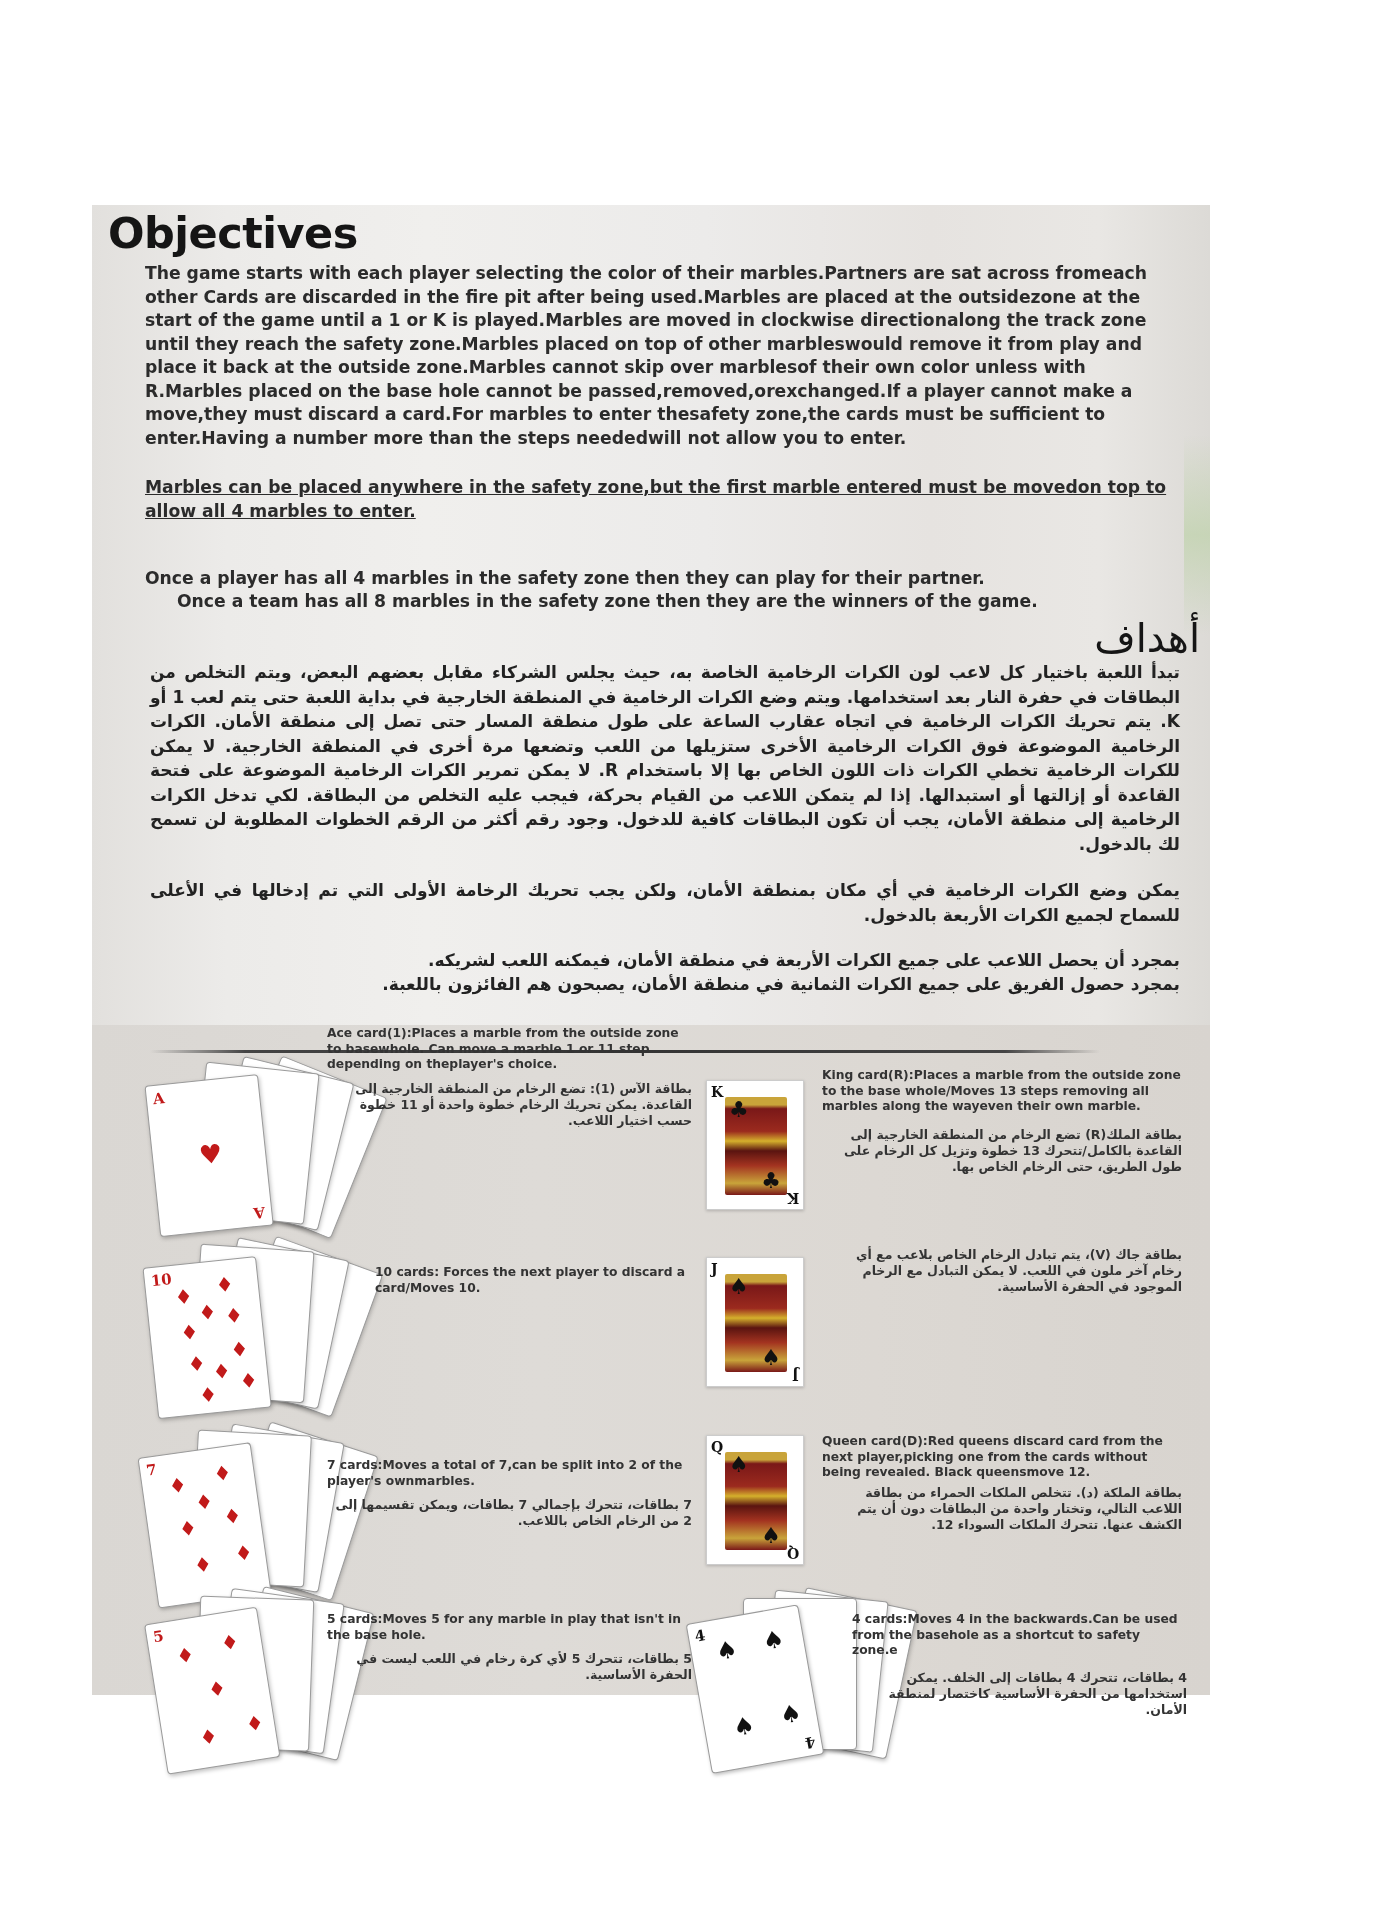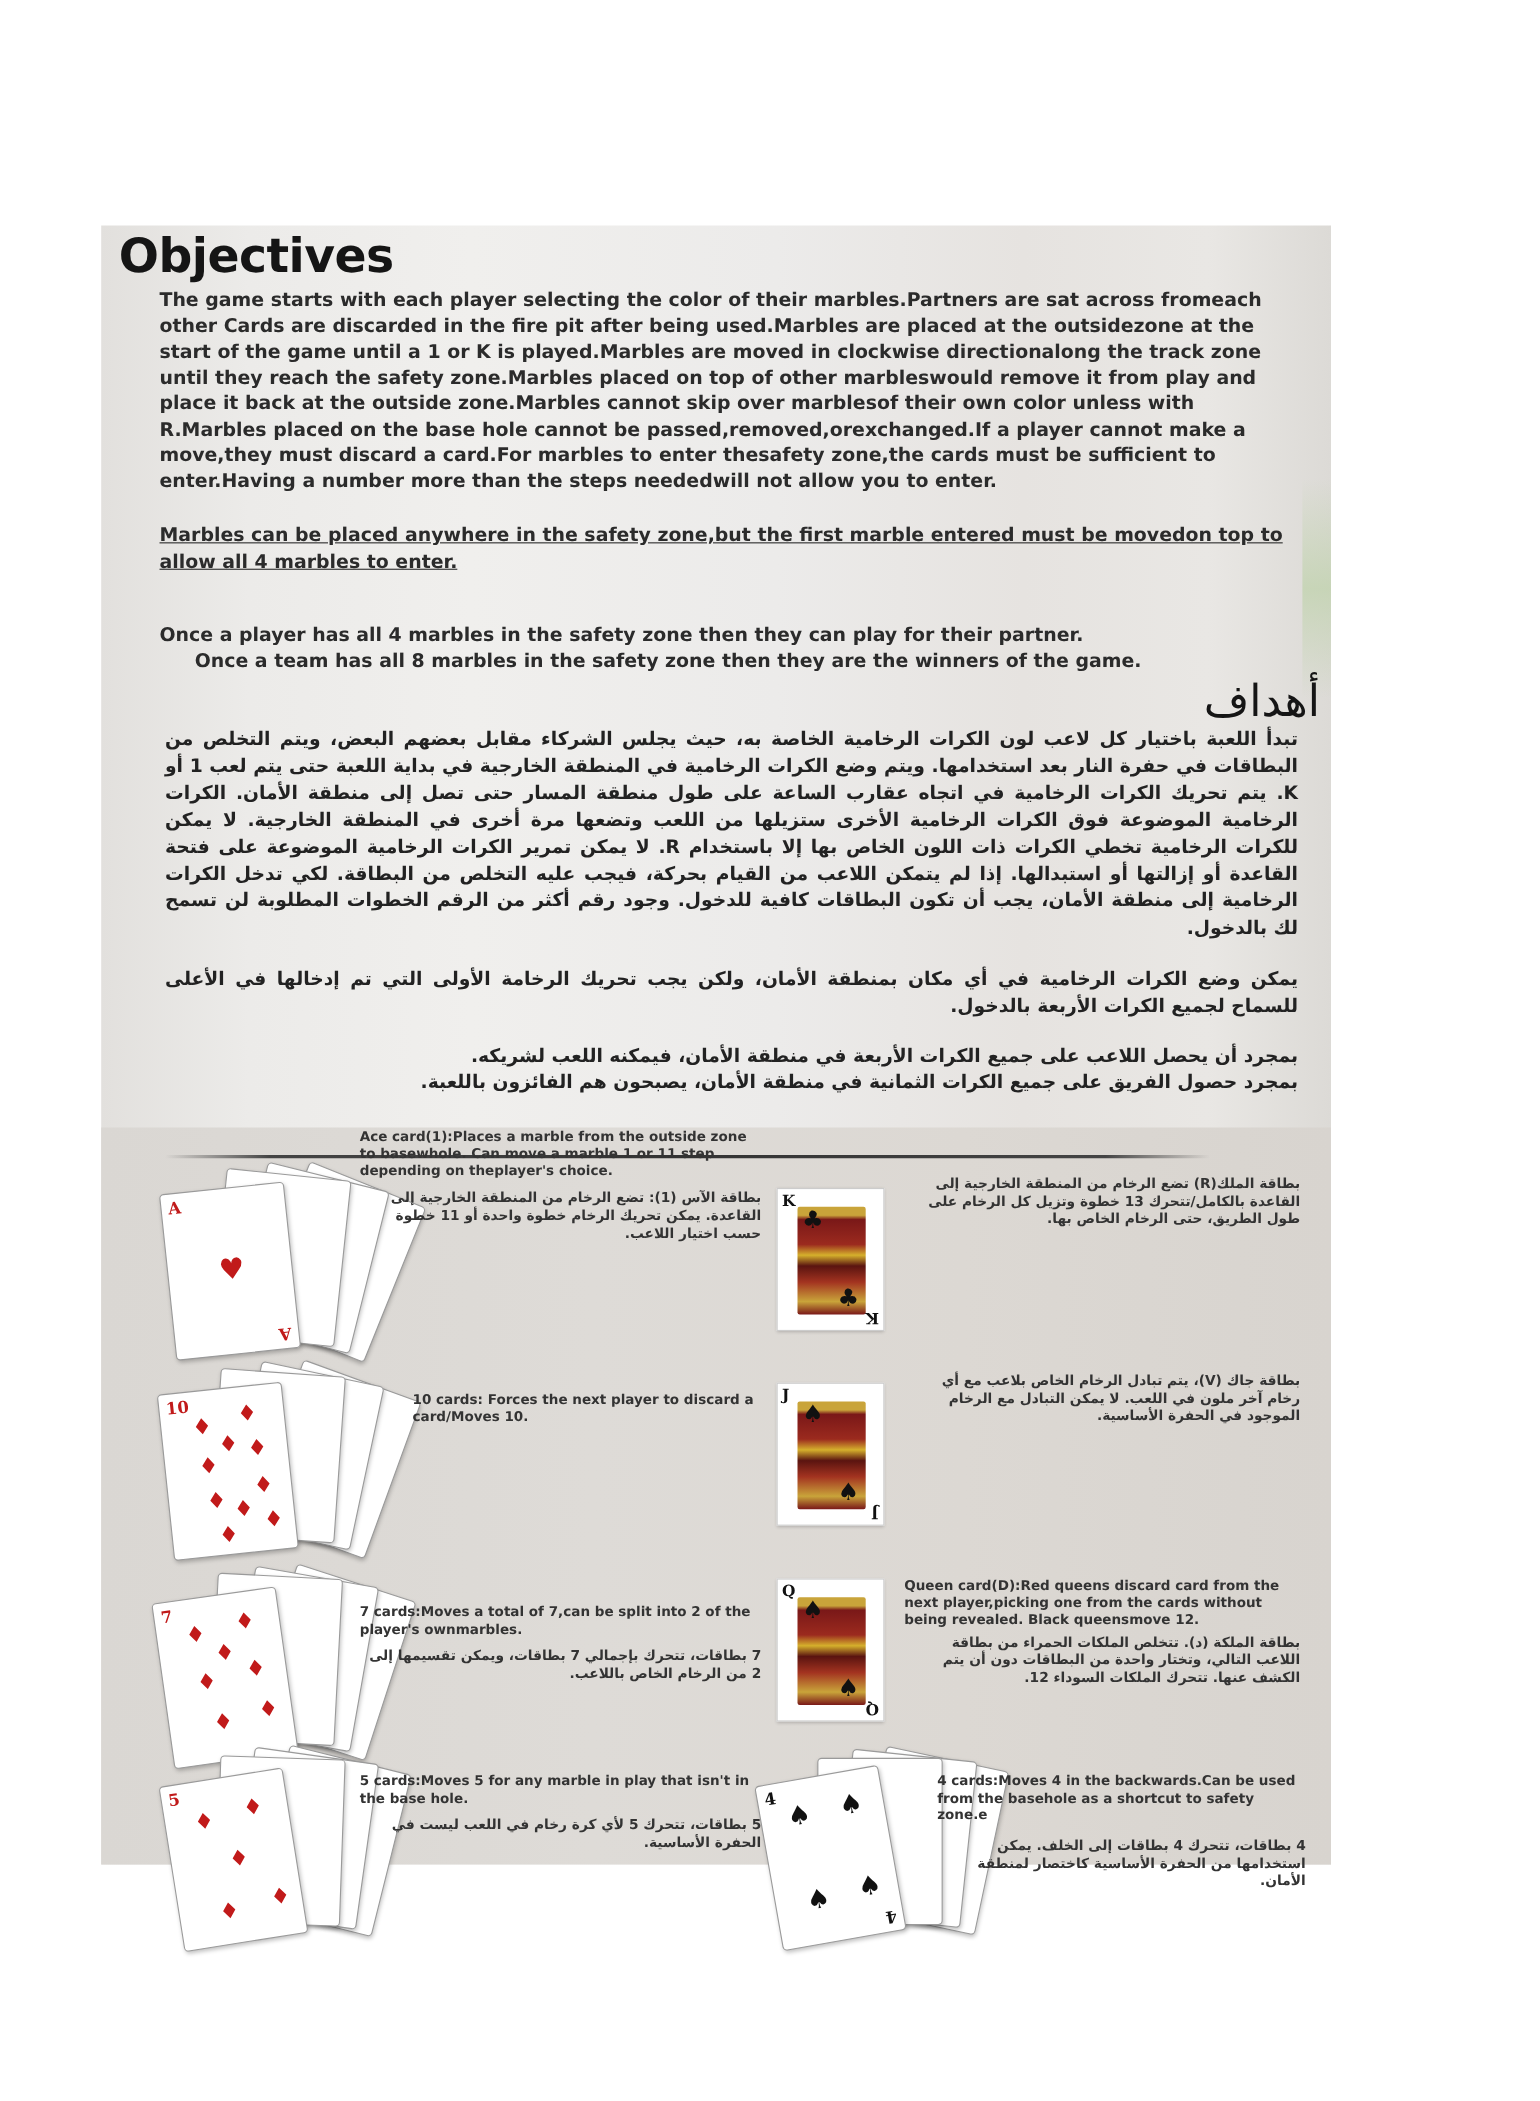--- a/index.html
+++ b/index.html
@@ -130,21 +130,22 @@
 </div>
 
 <div class="face" style="left:706px; top:1080px;">
   <span class="fr">K</span>
   <div class="art"></div>
   <span class="fs">♣</span>
   <span class="fs2">♣</span>
   <span class="fr2">K</span>
 </div>
 <div class="card-text" style="left:822px; top:1068px; width:360px;">
-  <p class="ar" style="margin-top:0;">بطاقة الملك(R) تضع الرخام من المنطقة الخارجية إلى القاعدة بالكامل/تتحرك 13 خطوة وتزيل كل الرخام على طول الطريق، حتى الرخام الخاص بها.</p>
+  <p class="en">King card(R):Places a marble from the outside zone to the base whole/Moves 13 steps removing all marbles along the wayeven their own marble.</p>
+  <p class="ar" style="margin-top:12px;">بطاقة الملك(R) تضع الرخام من المنطقة الخارجية إلى القاعدة بالكامل/تتحرك 13 خطوة وتزيل كل الرخام على طول الطريق، حتى الرخام الخاص بها.</p>
 </div>
 
 <div class="face" style="left:706px; top:1257px;">
   <span class="fr">J</span>
   <div class="art"></div>
   <span class="fs">♠</span>
   <span class="fs2">♠</span>
   <span class="fr2">J</span>
 </div>
 <div class="card-text" style="left:822px; top:1243px; width:360px;">

